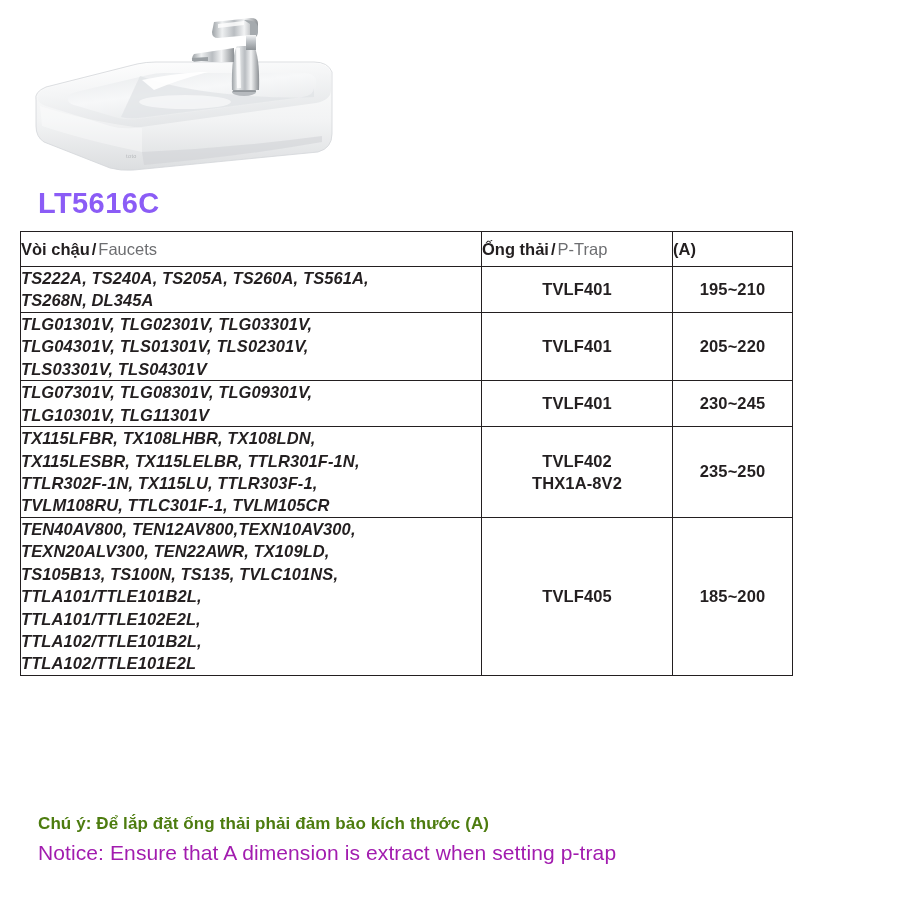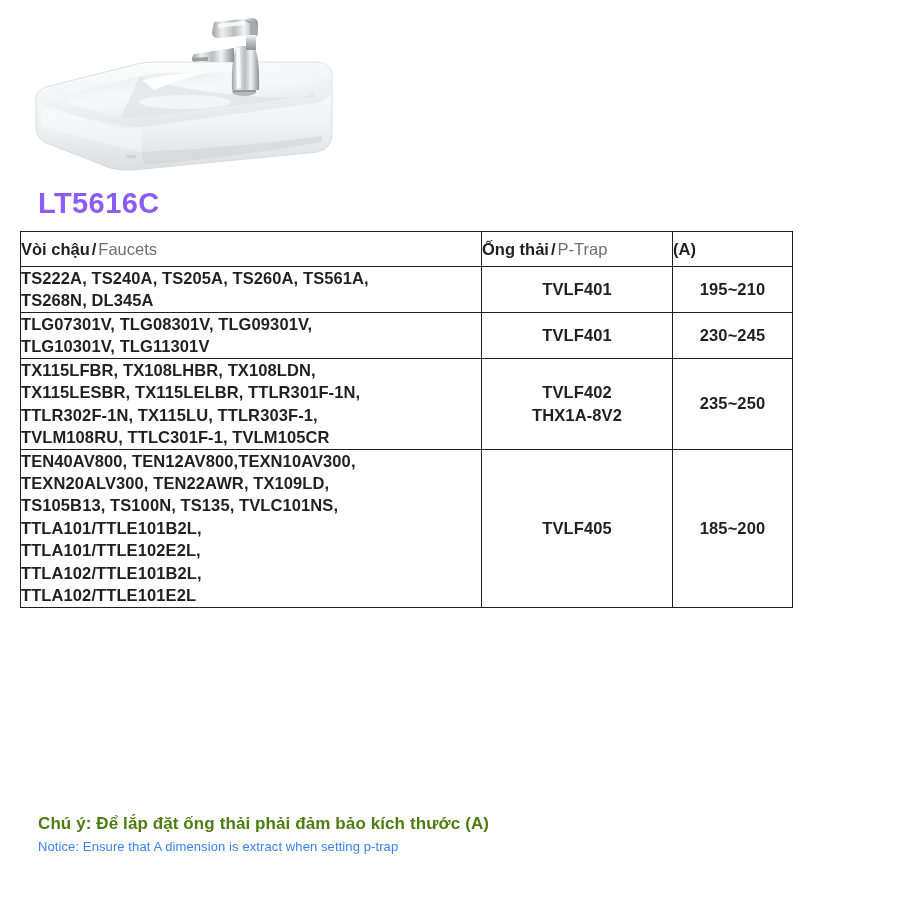--- a/index.html
+++ b/index.html
@@ -78,20 +78,21 @@
   }
   .hdr-vn { font-weight: bold; color: #231f20; }
   .hdr-sep { font-weight: bold; color: #231f20; padding: 0 2px; }
   .hdr-en { font-weight: normal; color: #6d6e71; }
 
   .cell-faucets {
     padding: 7px 8px 7px 11px;
     font-weight: bold;
     line-height: 1.36;
     letter-spacing: 0.1px;
+    font-style: italic;
   }
   .cell-ptrap {
     text-align: center;
     font-weight: bold;
     line-height: 1.36;
     letter-spacing: 0.1px;
     padding: 4px 4px;
   }
   .cell-a {
     text-align: center;
@@ -109,23 +110,23 @@
     width: 800px;
   }
   .notice-vn {
     font-size: 17px;
     font-weight: bold;
     color: #4d7c0f;
     line-height: 1.45;
     letter-spacing: 0.1px;
   }
   .notice-en {
-    font-size: 13px;
+    font-size: 21px;
     font-weight: normal;
-    color: #3b82f6;
+    color: #a21caf;
     line-height: 1.45;
     letter-spacing: 0.1px;
     margin-top: 1px;
   }
 </style>
 </head>
 <body>
 
 <div class="page">
 
@@ -223,20 +224,31 @@
             <span class="cell-line">TS222A, TS240A, TS205A, TS260A, TS561A,</span>
             <span class="cell-line">TS268N, DL345A</span>
           </td>
           <td class="cell-ptrap">
             <span class="cell-line">TVLF401</span>
           </td>
           <td class="cell-a">195~210</td>
         </tr>
         <tr>
           <td class="cell-faucets">
+            <span class="cell-line">TLG01301V, TLG02301V, TLG03301V,</span>
+            <span class="cell-line">TLG04301V, TLS01301V, TLS02301V,</span>
+            <span class="cell-line">TLS03301V, TLS04301V</span>
+          </td>
+          <td class="cell-ptrap">
+            <span class="cell-line">TVLF401</span>
+          </td>
+          <td class="cell-a">205~220</td>
+        </tr>
+        <tr>
+          <td class="cell-faucets">
             <span class="cell-line">TLG07301V, TLG08301V, TLG09301V,</span>
             <span class="cell-line">TLG10301V, TLG11301V</span>
           </td>
           <td class="cell-ptrap">
             <span class="cell-line">TVLF401</span>
           </td>
           <td class="cell-a">230~245</td>
         </tr>
         <tr>
           <td class="cell-faucets">

